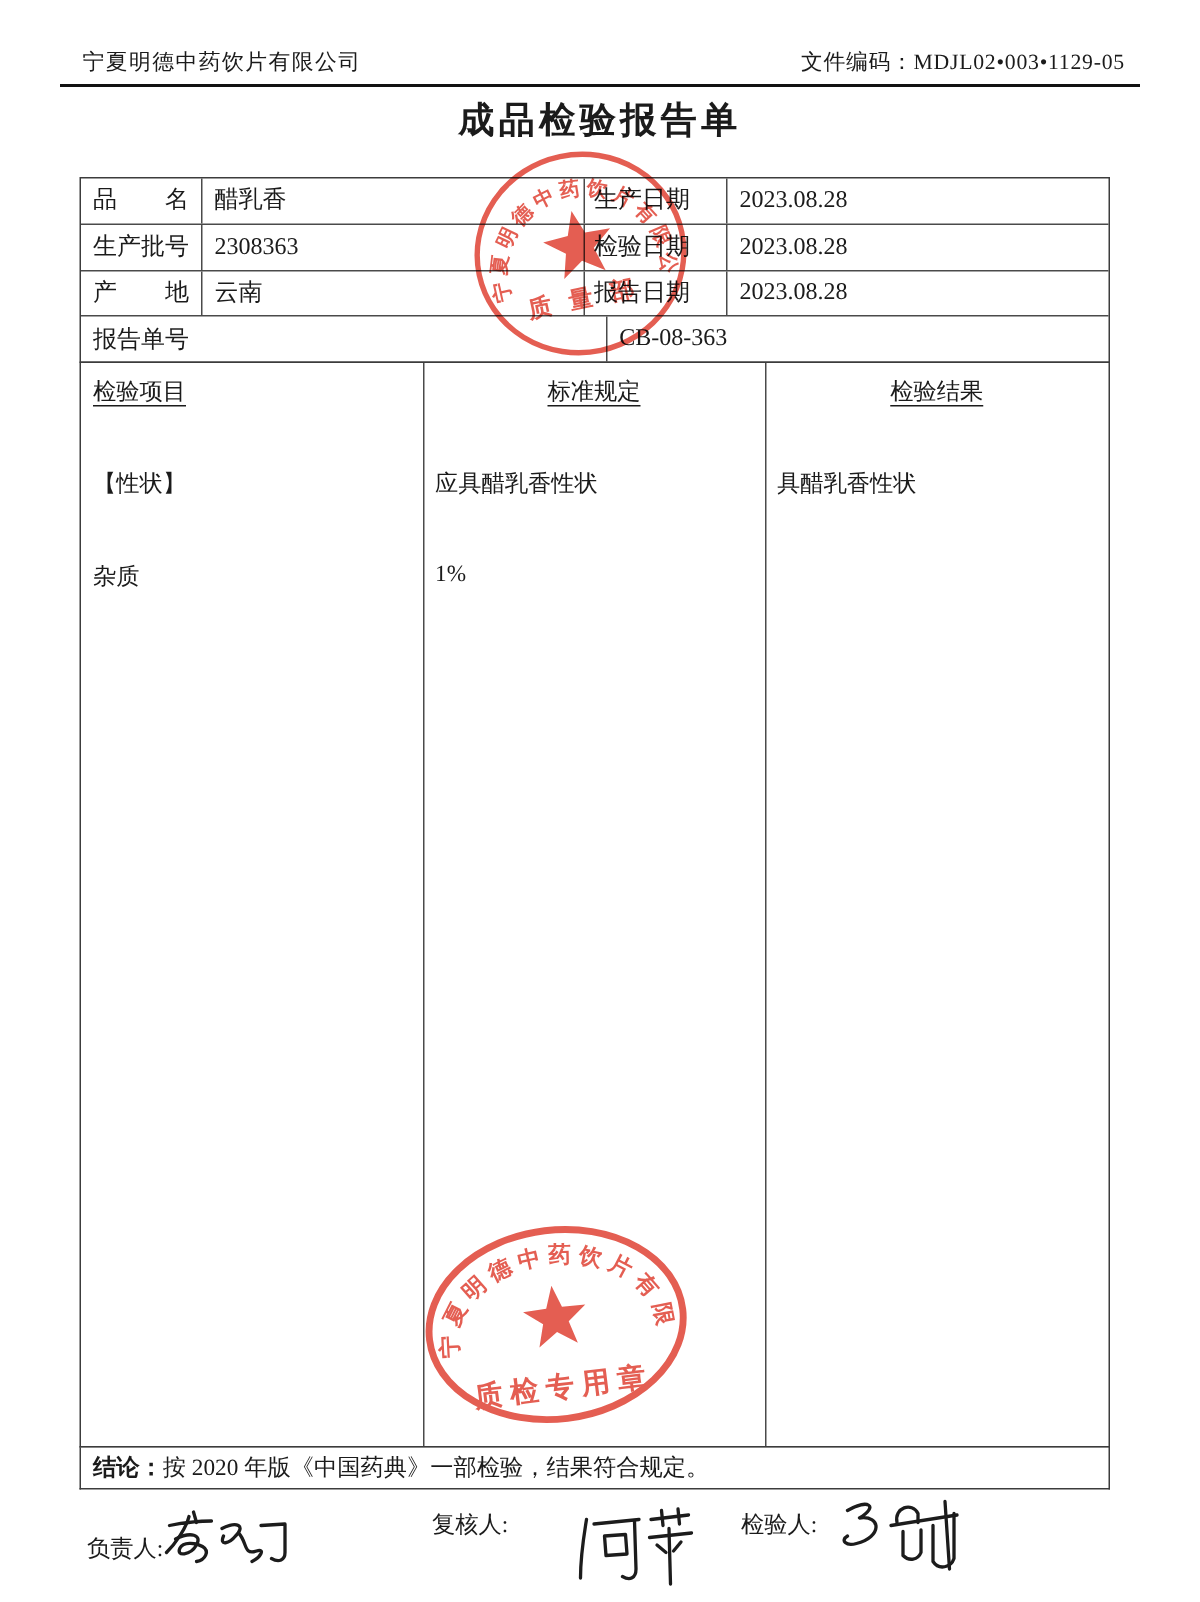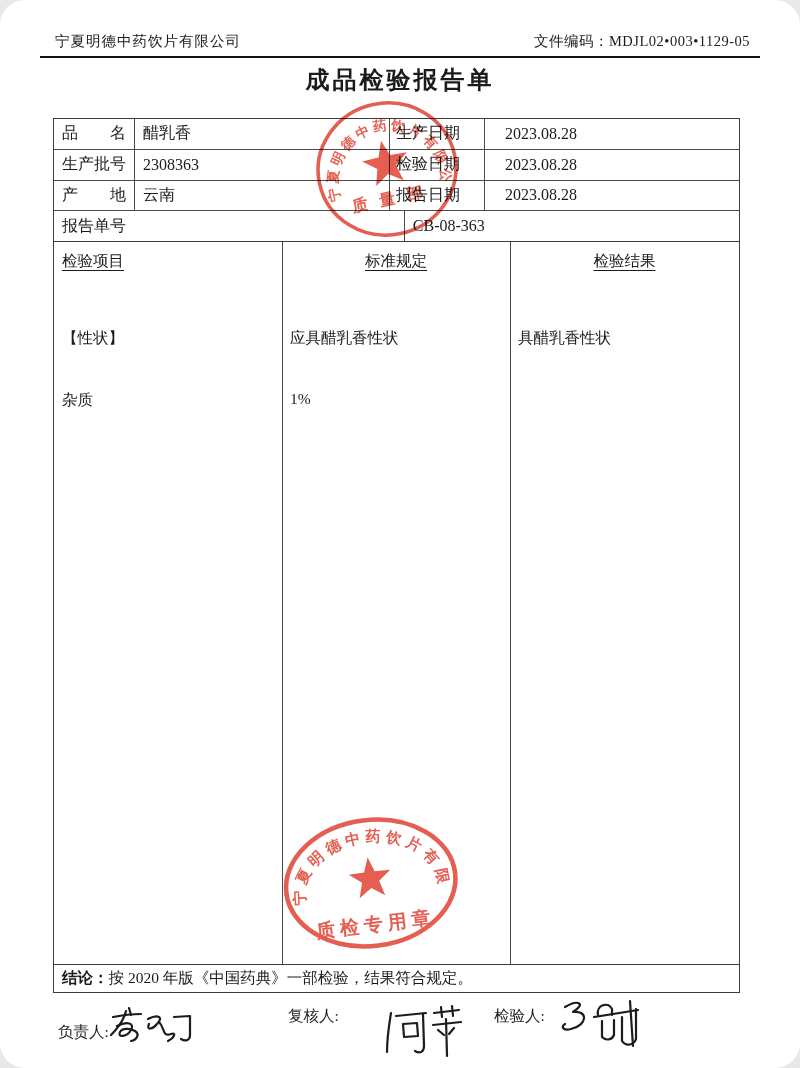--- a/index.html
+++ b/index.html
@@ -1,55 +1,55 @@
 <!DOCTYPE html>
 <html><head>
 <meta charset="utf-8">
 <style>
   html,body{margin:0;padding:0;background:#e8e8e8;}
   #page{
     position:relative;width:800px;height:1068px;background:#ffffff;
     font-family:"Liberation Serif","DejaVu Serif",serif;color:#1b1b1b;
-    overflow:hidden;margin:0 auto;border-radius:25px;
+    overflow:hidden;margin:0 auto;
   }
   
   .hdr-company{position:absolute;left:55px;top:32px;font-size:14.5px;letter-spacing:1px;}
   .hdr-code{position:absolute;right:50px;top:32px;font-size:14.5px;letter-spacing:.5px;}
   .hdr-rule{position:absolute;left:40px;top:56px;width:720px;height:2px;background:#111;}
   
   .title{position:absolute;left:0;top:64px;width:100%;text-align:center;
          font-size:24px;font-weight:bold;letter-spacing:3px;}
   
   .tables{position:absolute;left:53px;top:118px;width:687px;}
   .info-table{box-sizing:border-box;width:687px;height:124px;border:1px solid #3c3c3c;
               display:flex;flex-direction:column;}
   .info-row{flex:1;display:flex;border-bottom:1px solid #4a4a4a;}
   .info-row:last-child{border-bottom:none;gap:29px;}
   .cell{box-sizing:border-box;display:flex;align-items:center;padding:0 8px;
         font-size:16px;white-space:nowrap;overflow:visible;}
   .cl{width:80px;}
   .cv{width:255px;border-left:1px solid #4a4a4a;}
   .cl2{width:95px;border-left:1px solid #4a4a4a;padding-left:6px;}
-  .cv2{width:255px;border-left:1px solid #4a4a4a;padding-left:20px;}
+  .cv2{width:255px;border-left:1px solid #4a4a4a;padding-left:8px;}
   .cr1{width:335px;}
   .cr2{width:350px;border-left:1px solid #4a4a4a;padding-left:8px;}
   
   .detail-table{box-sizing:border-box;position:relative;width:687px;height:724px;
                 border:1px solid #3c3c3c;margin-top:-1px;}
   .vdiv{position:absolute;top:0;bottom:0;width:1px;background:#4a4a4a;}
   .vdiv.d1{left:228px;} .vdiv.d2{left:456px;}
   .dt-head{position:absolute;top:9px;font-size:15.5px;
            text-decoration:underline;text-underline-offset:4px;}
   .dt-head.h1{left:8px;}
   .dt-head-wrap{position:absolute;top:9px;text-align:center;font-size:15.5px;}
   .dt-head-wrap.w2{left:228px;width:228px;}
   .dt-head-wrap.w3{left:456px;width:229px;}
   .dt-row{position:absolute;left:0;width:685px;display:grid;
           grid-template-columns:228px 228px 229px;font-size:15.5px;}
-  .dt-row > span{padding-left:8px;white-space:nowrap;margin-top:16px;}
+  .dt-row > span{padding-left:8px;white-space:nowrap;}
   .dt-row.r0{top:70px;} .dt-row.r1{top:102px;} .dt-row.r2{top:132px;}
   
   .conclusion{box-sizing:border-box;width:687px;height:29px;margin-top:-1px;
               border:1px solid #3c3c3c;border-top:1px solid #9a9a9a;
               display:flex;align-items:center;padding-left:8px;font-size:15.5px;
               white-space:nowrap;}
   .conclusion b{font-weight:bold;}
   
   .sig-label{position:absolute;font-size:15.5px;}
   .lbl-resp{left:58px;top:1022px;}

